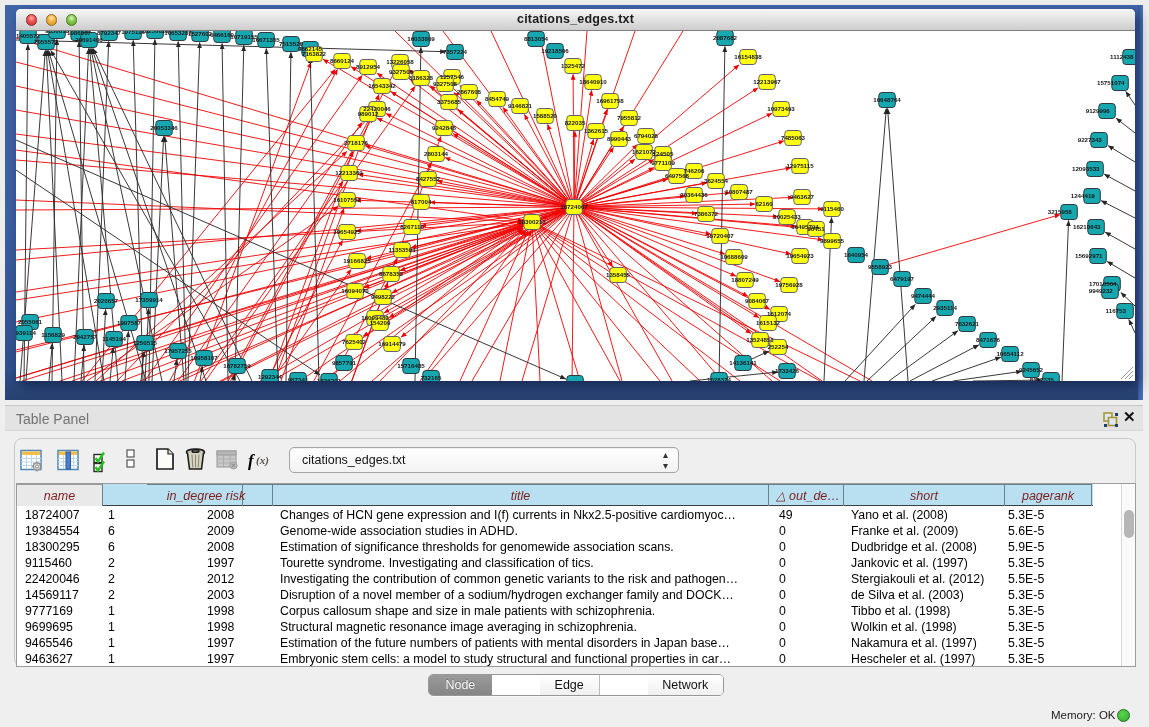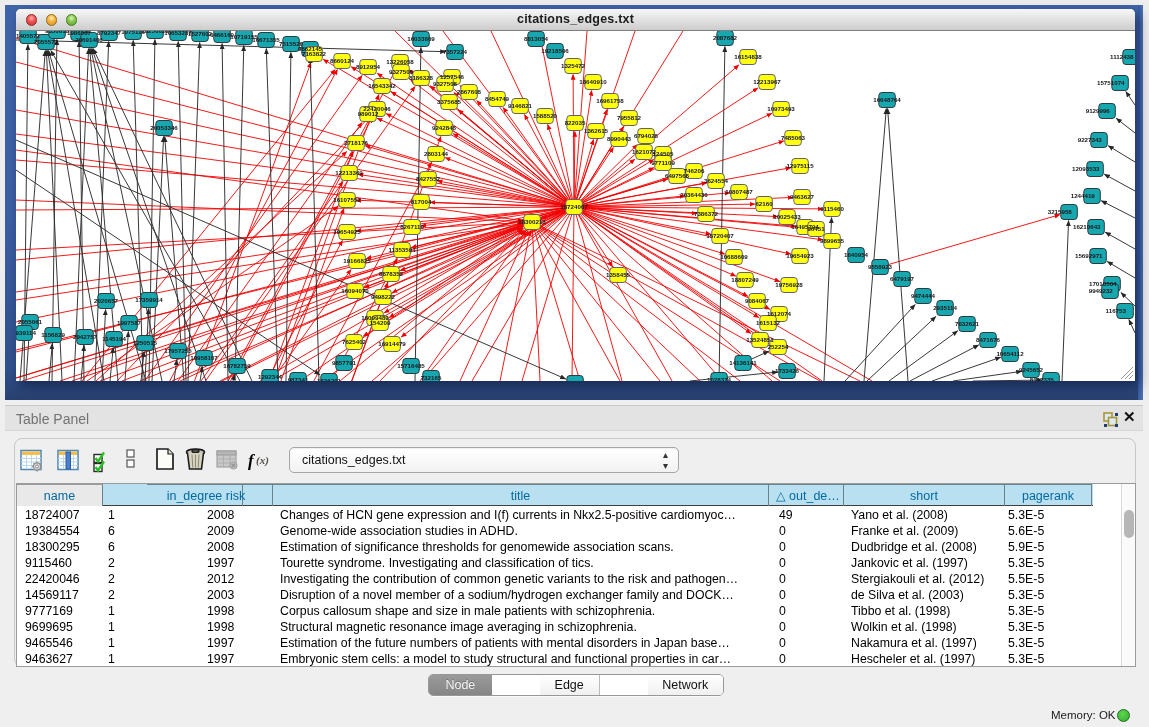--- a/index.html
+++ b/index.html
@@ -25,21 +25,21 @@
 #tph { position:absolute; left:5px; top:405px; width:1138px; height:26px; background:#e3e3e3;
   border-top:1px solid #c7c7c7; border-bottom:1px solid #d6d6d6; }
 #tph span { position:absolute; left:11px; top:5px; font-size:14px; color:#737373; }
 #floatico { position:absolute; left:1103px; top:412px; }
 #closex { position:absolute; left:1123px; top:408px; font-size:15px; font-weight:bold; color:#111; }
 #etch { position:absolute; left:14px; top:438px; width:1122px; height:229px;
   border:1px solid #c9c9c9; border-radius:8px; }
 #tblwrap { position:absolute; left:16px; top:483px; width:1120px; height:184px; background:#fff;
   border:1px solid #9b9b9b; overflow:hidden; }
 #thead { position:absolute; left:0; top:0; width:1076px; height:22px; background:#b9e0f0;
-  border-bottom:1px solid #3f3f3f; font-size:12.5px; color:#0369a1; }
+  border-bottom:1px solid #3f3f3f; font-size:12.5px; color:#7f1d1d;font-style:italic; }
 #thead .h { position:absolute; top:0; height:22px; line-height:22px; text-align:center;
   border-right:1px solid #69828c; }
 #rowsbox { position:absolute; left:0; top:23px; width:1105px; }
 .tr { position:relative; height:16.1px; font-size:12.3px; color:#000; white-space:nowrap; }
 .c { position:absolute; top:0.5px; }
 .c0 { left:8px; } .c1 { left:91px; } .c2 { left:190px; } .c3 { left:263px; width:492px; overflow:hidden; }
 .c4 { left:762px; } .c5 { left:834px; } .c6 { left:991px; }
 #vsb { position:absolute; left:1104px; top:0; width:15px; height:184px; background:#fafafa;
   border-left:1px solid #d9d9d9; }
 #vsb .th { position:absolute; left:2px; top:26px; width:10px; height:28px; background:#b6b6b6;

